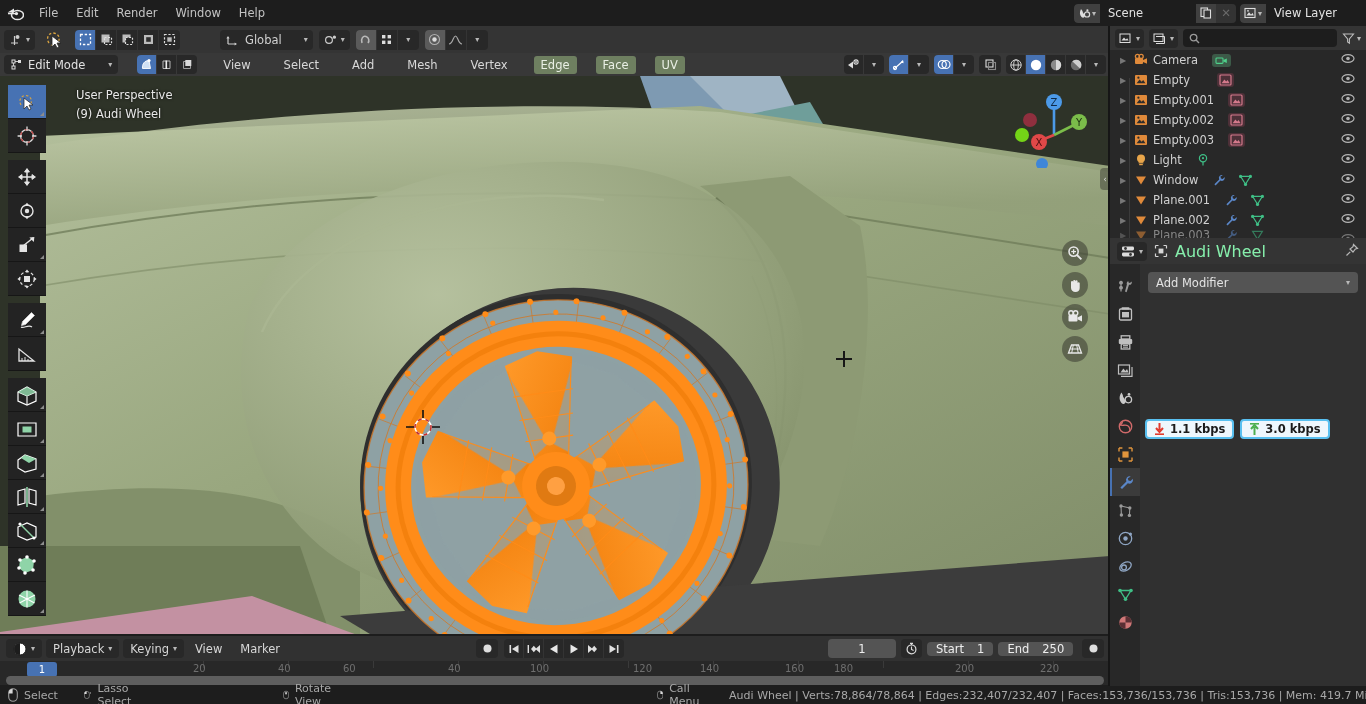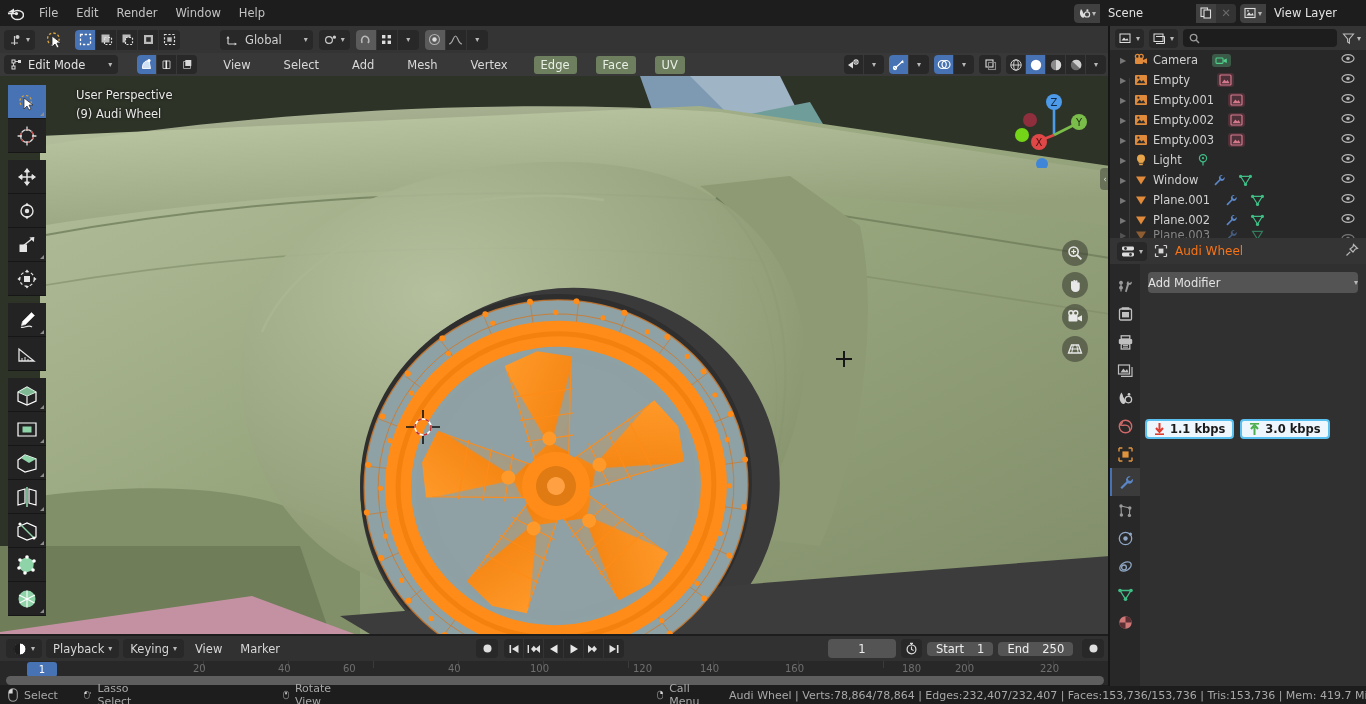--- a/index.html
+++ b/index.html
@@ -122,21 +122,21 @@
   .outrow .eye { position:absolute; right:11px; top:3px;}
   .outvline { position:absolute; left:19px; top:28px; width:1px; height:180px; background:#3b3b3b;}
 
   
   .props { position:absolute; left:1110px; top:238px; width:256px; height:448px; background:#303030;}
   .props-head { height:26px; background:#343434; display:flex; align-items:center; gap:7px; padding:0 7px; position:relative;}
   .props-tabs { position:absolute; left:0; top:26px; width:30px; bottom:0; background:#282828; padding-top:8px; display:flex; flex-direction:column; align-items:center; gap:0px;}
   .ptab { width:30px; height:28px; display:flex;align-items:center;justify-content:center;}
   .ptab.active { background:#3b3b3b; border-left:2px solid #4772b3;}
   .props-body { position:absolute; left:30px; top:26px; right:0; bottom:0; background:#303030; padding:8px;}
-  .addmod { height:21px; background:#545454; border-radius:4px; display:flex; align-items:center; justify-content:space-between; padding:0 0; color:#e3e3e3; font-size:11.5px;text-align:right;}
+  .addmod { height:21px; background:#545454; border-radius:4px; display:flex; align-items:center; justify-content:space-between; padding:0 8px; color:#e3e3e3; font-size:11.5px;text-align:right;}
 
   
   .netbox { position:absolute; display:flex; gap:6px; left:1145px; top:419px; }
   .netpill { display:flex; align-items:center; gap:5px; background:#eef7fd; border:2px solid #59c0f0; border-radius:4px; padding:1px 7px; font-size:11.5px; color:#1b1b1b; font-weight:bold;}
 
   
   .statusbar { position:absolute; left:0; top:686px; width:1366px; height:18px; background:#1d1d1d; display:flex; align-items:center; padding:0 8px; gap:0px; font-size:11px; color:#a8a8a8;}
   .sb-item { display:flex; align-items:center; gap:6px; margin-right:26px;}
   .sb-stats { margin-left:auto; color:#a8a8a8; font-size:11px; white-space:nowrap; padding-right:2px;}
   .divider-v { position:absolute; left:1108px; top:26px; width:2px; height:660px; background:#161616;}
@@ -928,21 +928,21 @@
       <div class="tick" style="left:448px">40</div>
     <div class="tickline" style="left:543px"></div>
       <div class="tick" style="left:530px">100</div>
     <div class="tickline" style="left:628px"></div>
       <div class="tick" style="left:633px">120</div>
     <div class="tickline" style="left:713px"></div>
       <div class="tick" style="left:700px">140</div>
     <div class="tickline" style="left:798px"></div>
       <div class="tick" style="left:785px">160</div>
     <div class="tickline" style="left:883px"></div>
-      <div class="tick" style="left:902px">180</div>
+      <div class="tick" style="left:834px">180</div>
     <div class="tickline" style="left:968px"></div>
       <div class="tick" style="left:955px">200</div>
     <div class="tickline" style="left:1053px"></div>
       <div class="tick" style="left:1040px">220</div>
     <div class="playhead-line" style="left:42px"></div>
     <div class="playhead" style="left:27px">1</div>
   </div>
   <div class="tl-scroll"></div>
 
   <div class="divider-v"></div>
@@ -1209,21 +1209,21 @@
             <rect x="1" y="7.5" width="12" height="4" rx="1.4" fill="#ddd"></rect>
             <circle cx="4.5" cy="3.5" r="1.4" fill="#333"></circle>
             <circle cx="9.5" cy="9.5" r="1.4" fill="#333"></circle>
           </svg>
         <span class="caret">▾</span>
       </div>
       <svg width="14" height="14" viewBox="0 0 14 14">
           <path d="M1.5 1.5 L4.5 1.5 M1.5 1.5 L1.5 4.5 M12.5 1.5 L9.5 1.5 M12.5 1.5 L12.5 4.5 M1.5 12.5 L4.5 12.5 M1.5 12.5 L1.5 9.5 M12.5 12.5 L9.5 12.5 M12.5 12.5 L12.5 9.5" stroke="#d6d6d6" stroke-width="1.2" fill="none"></path>
           <rect x="4.6" y="4.6" width="4.8" height="4.8" fill="#d6d6d6"></rect>
         </svg>
-      <span style="color:#f97316;font-size:12px">Audi Wheel</span>
+      <span style="color:#86efac;font-size:16px">Audi Wheel</span>
       <span style="margin-left:auto">
         <svg width="14" height="14" viewBox="0 0 14 14">
             <path d="M8.5 1.5 L12.5 5.5 L10.4 6 L8 9 L5 6 L8 3.6 Z" fill="none" stroke="#b8b8b8" stroke-width="1.2"></path>
             <path d="M5.2 8.8 L1.5 12.5" stroke="#b8b8b8" stroke-width="1.2"></path>
           </svg>
       </span>
     </div>
 
     <div class="props-tabs">
       <div class="ptab">

